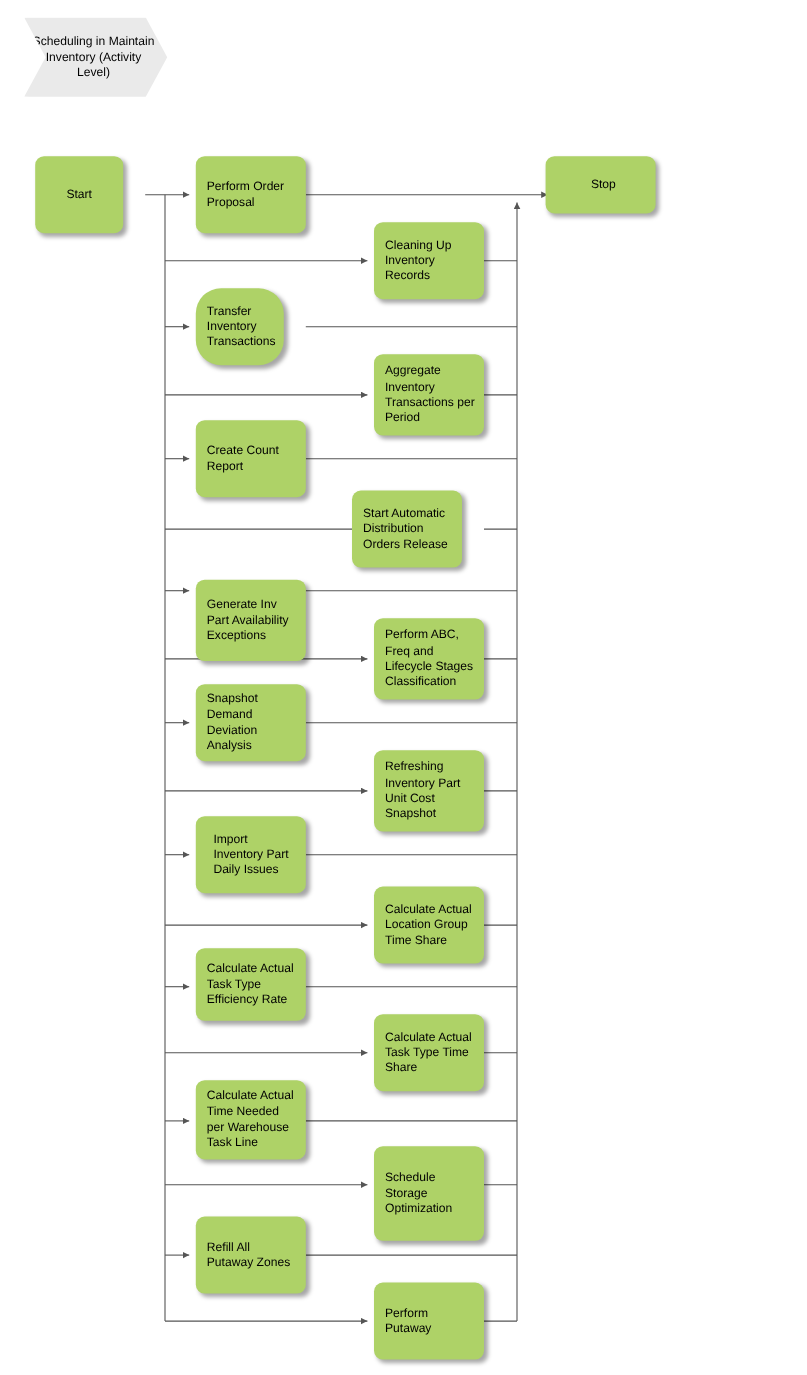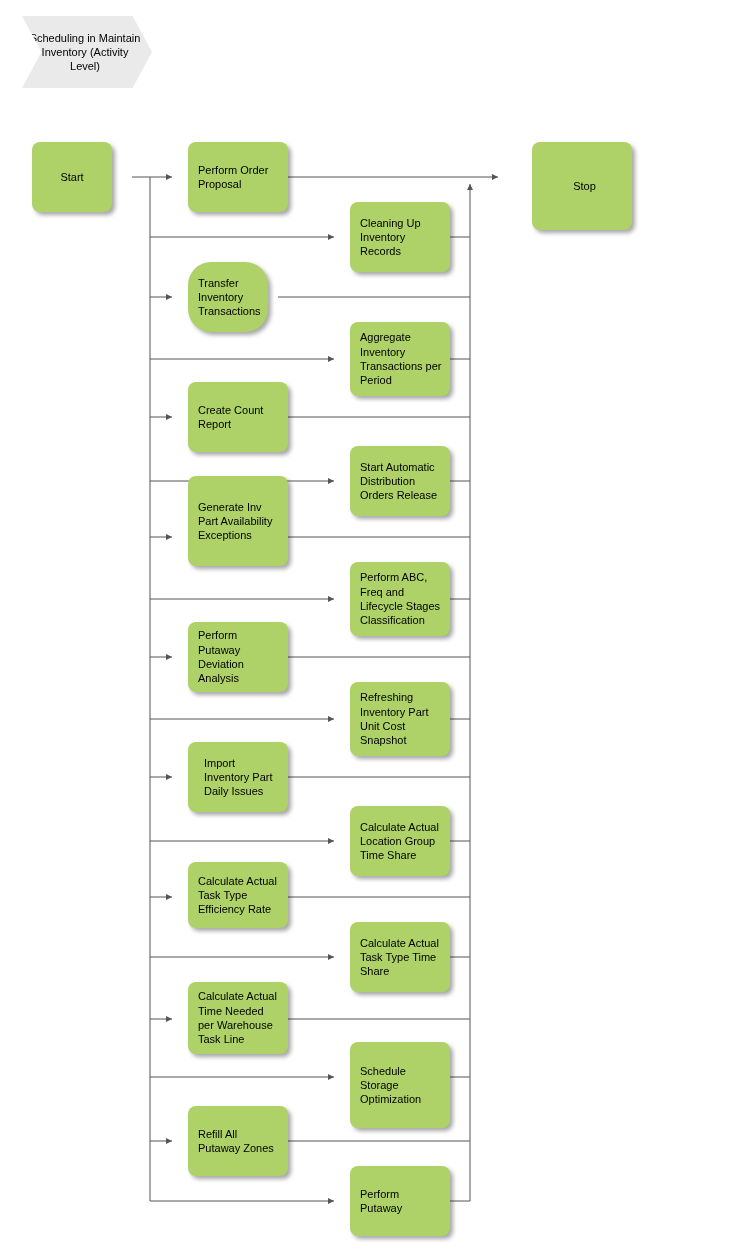--- a/index.html
+++ b/index.html
@@ -35,79 +35,79 @@
     font-size: 11px;
     display: flex;
     align-items: center;
     justify-content: center;
     text-align: center;
     padding: 6px;
     box-sizing: border-box;
     line-height: 1.3;
     z-index: 2;
   }
-  .node.left-align { justify-content: flex-start; text-align: left; padding-left: 10px; margin-left: 10px; }
+  .node.left-align { justify-content: flex-start; text-align: left; padding-left: 10px; }
   svg.arrows {
     position: absolute;
     left: 0; top: 0;
     width: 734px;
     height: 1250px;
     z-index: 1;
   }
 </style>
 </head>
 <body>
 
 <div class="banner" style="left:22px; top:16px;">
   <span>Scheduling in Maintain Inventory (Activity Level)</span>
 </div>
 
 <div class="node" style="left:32px; top:142px; width:80px; height:70px;">
   <span>Start</span>
 </div>
 
-<div class="node" style="left:532px; top:142px; width:100px; height:88px;padding-left:11px;">
+<div class="node" style="left:496px; top:142px; width:100px; height:52px;padding-left:11px;">
   <span>Stop</span>
 </div>
 
 <div class="node left-align" style="left:178px; top:142px; width:100px; height:70px;">
   <span>Perform Order Proposal</span>
 </div>
 <div class="node left-align" style="left:178px; top:262px; width:80px; height:70px;border-radius:23px;">
   <span>Transfer Inventory Transactions</span>
 </div>
 <div class="node left-align" style="left:178px; top:382px; width:100px; height:70px;">
   <span>Create Count Report</span>
 </div>
-<div class="node left-align" style="left:178px; top:476px; width:100px; height:90px;">
+<div class="node left-align" style="left:178px; top:527px; width:100px; height:74px;">
   <span>Generate Inv Part Availability Exceptions</span>
 </div>
 <div class="node left-align" style="left:178px; top:622px; width:100px; height:70px;">
-  <span>Perform Putaway Deviation Analysis</span>
+  <span>Snapshot Demand Deviation Analysis</span>
 </div>
 <div class="node left-align" style="left:178px; top:742px; width:100px; height:70px;padding-left:16px;">
   <span>Import Inventory Part Daily Issues</span>
 </div>
 <div class="node left-align" style="left:178px; top:862px; width:100px; height:66px;">
   <span>Calculate Actual Task Type Efficiency Rate</span>
 </div>
 <div class="node left-align" style="left:178px; top:982px; width:100px; height:72px;">
   <span>Calculate Actual Time Needed per Warehouse Task Line</span>
 </div>
 <div class="node left-align" style="left:178px; top:1106px; width:100px; height:70px;">
   <span>Refill All Putaway Zones</span>
 </div>
 
 <div class="node left-align" style="left:340px; top:202px; width:100px; height:70px;">
   <span>Cleaning Up Inventory Records</span>
 </div>
 <div class="node left-align" style="left:340px; top:322px; width:100px; height:74px;">
   <span>Aggregate Inventory Transactions per Period</span>
 </div>
-<div class="node left-align" style="left:340px; top:446px; width:100px; height:70px;">
+<div class="node left-align" style="left:320px; top:446px; width:100px; height:70px;">
   <span>Start Automatic Distribution Orders Release</span>
 </div>
 <div class="node left-align" style="left:340px; top:562px; width:100px; height:74px;">
   <span>Perform ABC, Freq and Lifecycle Stages Classification</span>
 </div>
 <div class="node left-align" style="left:340px; top:682px; width:100px; height:74px;">
   <span>Refreshing Inventory Part Unit Cost Snapshot</span>
 </div>
 <div class="node left-align" style="left:340px; top:806px; width:100px; height:70px;">
   <span>Calculate Actual Location Group Time Share</span>

